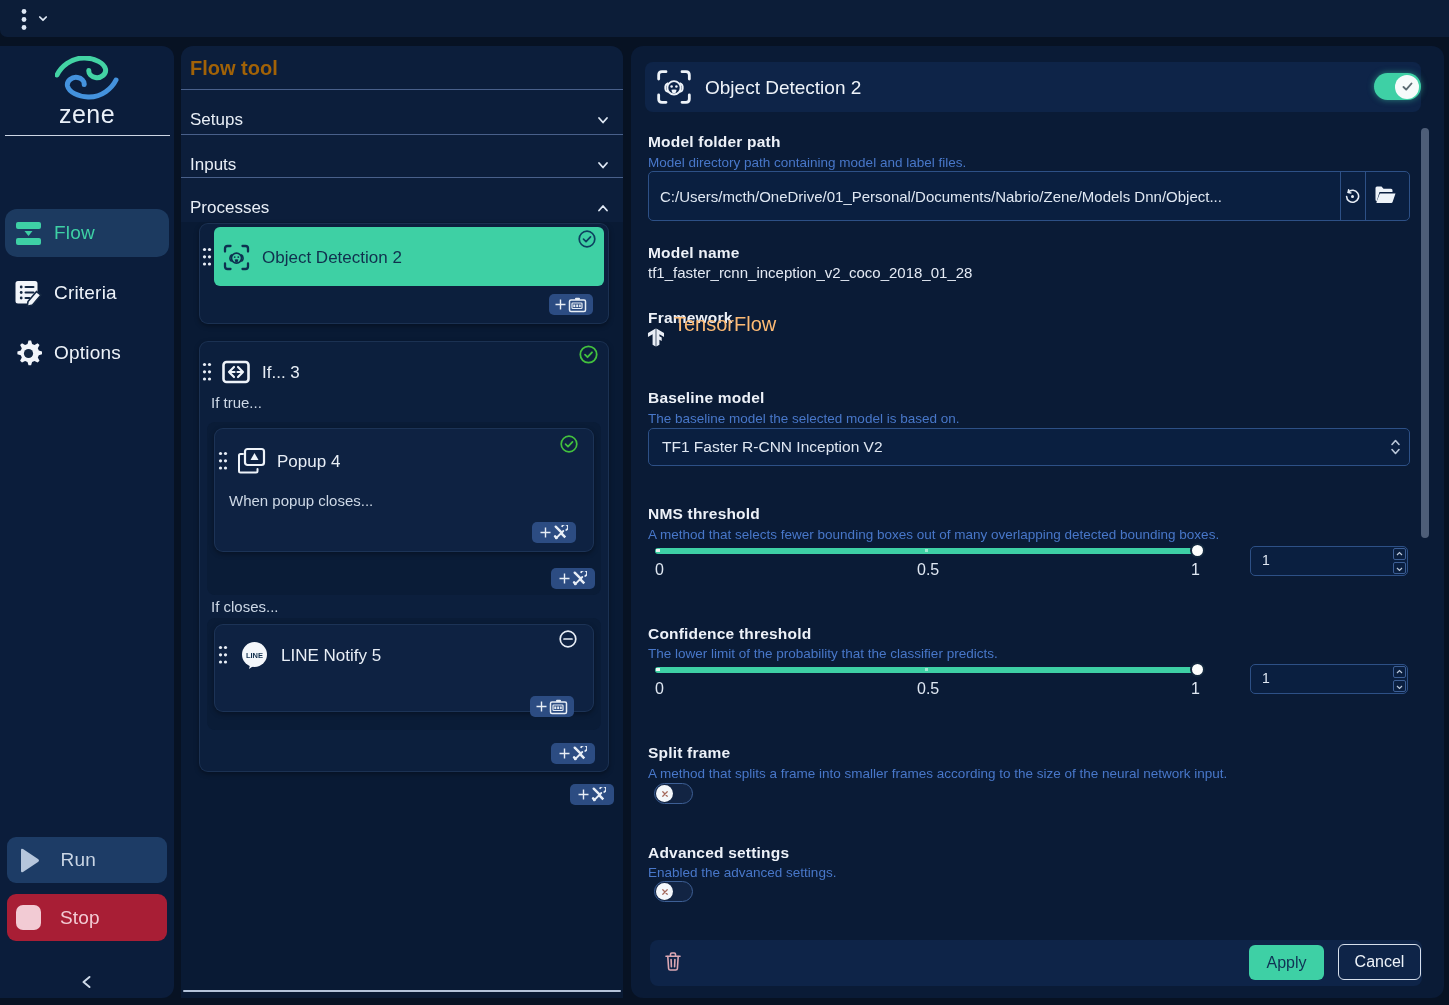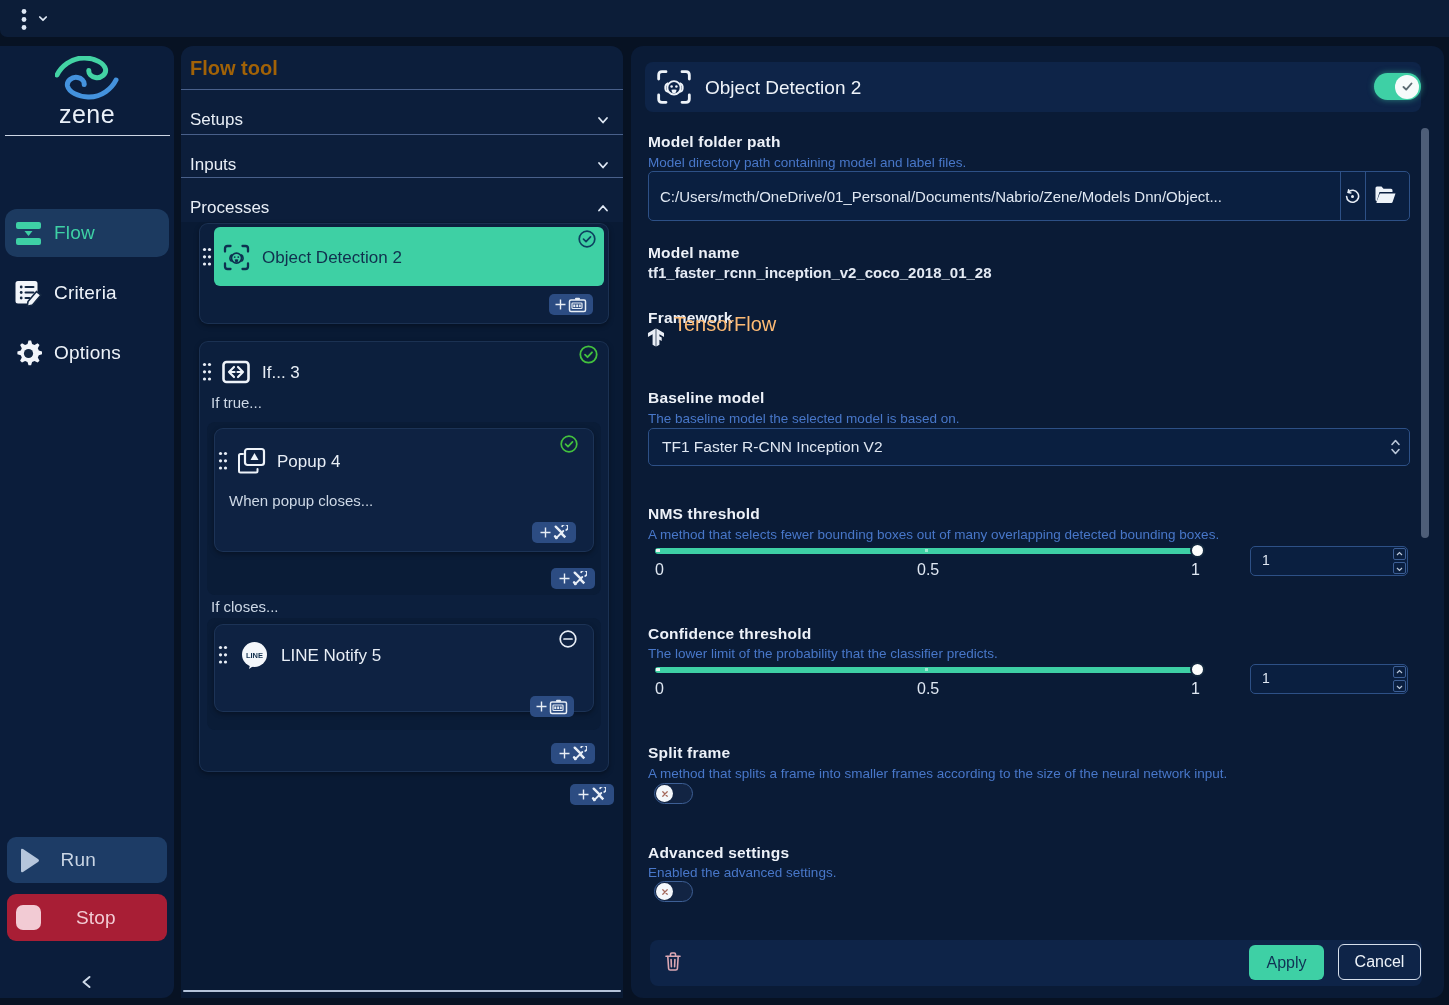--- a/index.html
+++ b/index.html
@@ -94,21 +94,21 @@
     <span class="navtxt">Options</span>
   </div>
   <div class="abs runbtn">
     <svg style="margin-left:10.5px" width="23" height="27" viewBox="0 0 23 27">
         <path d="M3 3 Q3 1 5 2 L20 12 Q22 13.5 20 15 L5 25 Q3 26 3 24 Z" fill="#b6c6dc"></path>
       </svg>
     <span class="navtxt" style="margin-left:20px;color:#c9d5e4">Run</span>
   </div>
   <div class="abs stopbtn">
     <div style="margin-left:9px;width:25px;height:25px;background:#f2cbd4;border-radius:7px;"></div>
-    <span class="navtxt" style="margin-left:35px;color:#f2cbd4">Stop</span>
+    <span class="navtxt" style="margin-left:19px;color:#f2cbd4">Stop</span>
   </div>
   <svg class="abs" style="left:81px;top:975px" width="11" height="14" viewBox="0 0 11 14">
     <path d="M8.5 2 L2.5 7 L8.5 12" stroke="#cdd9e8" stroke-width="2" fill="none" stroke-linecap="round" stroke-linejoin="round"></path>
   </svg>
 
   <div class="abs mid"></div>
   <div class="abs hdr" style="left:190px;top:57px;">Flow tool</div>
   <div class="abs" style="left:181px;top:89px;width:442px;border-top:1px solid #49608a"></div>
   <div class="abs secrow" style="left:181px;top:89px;">
     <span>Setups</span>
@@ -328,21 +328,21 @@
   <svg class="abs" style="left:1345px;top:189px" width="15" height="15" viewBox="0 0 15 15">
     <path d="M3.2 3.2 A6 6 0 1 1 1.6 7.5" stroke="#e8eef6" stroke-width="1.6" fill="none" stroke-linecap="round"></path>
     <path d="M3.6 0.8 L3.2 3.5 L5.9 3.9" stroke="#e8eef6" stroke-width="1.5" fill="none" stroke-linecap="round" stroke-linejoin="round"></path>
     <circle cx="7.5" cy="7.5" r="1.5" fill="#e8eef6"></circle>
   </svg>
   <svg class="abs" style="left:1374px;top:185px" width="23" height="20" viewBox="0 0 23 20">
     <path d="M1.5 3 Q1.5 1.5 3 1.5 H7.5 L9.5 3.8 H17 Q18.5 3.8 18.5 5.3 V7 H5.5 L2.8 16 Q1.5 16 1.5 14.5 Z" fill="#eef3f9"></path>
     <path d="M5.8 8.5 H21.5 L18.6 17 Q18.3 18 17.2 18 H2.9 Q2.2 18 2.5 17 Z" fill="#eef3f9"></path>
   </svg>
   <div class="abs flabel" style="left:648px;top:244px;">Model name</div>
-  <div class="abs" style="left:648px;top:264px;font-size:15px;color:#e4eaf4;font-weight:bold;">tf1_faster_rcnn_inception_v2_coco_2018_01_28</div>
+  <div class="abs" style="left:648px;top:264px;font-size:15px;color:#e4eaf4;">tf1_faster_rcnn_inception_v2_coco_2018_01_28</div>
   <div class="abs flabel" style="left:648px;top:309px;">Framework</div>
   <svg class="abs" style="left:647px;top:328px" width="18" height="19" viewBox="0 0 24 24">
     <path fill="#e9eef6" d="M1.292 5.856L11.54 0v24l-4.095-2.378V7.603l-6.168 3.564.015-5.31zm21.43 5.311l-.014-5.31L12.46 0v24l4.095-2.378V14.87l3.092 1.788-.018-4.618-3.074-1.756V7.603l6.168 3.564z"></path>
   </svg>
   <div class="abs" style="left:674px;top:313px;font-size:20px;color:#fdba74;">TensorFlow</div>
   <div class="abs flabel" style="left:648px;top:389px;">Baseline model</div>
   <div class="abs fsub" style="left:648px;top:408px;">The baseline model the selected model is based on.</div>
   <div class="abs finput" style="left:648px;top:428px;width:762px;height:38px;"></div>
   <div class="abs" style="left:662px;top:438px;font-size:15.5px;color:#dfe7f2;">TF1 Faster R-CNN Inception V2</div>
   <svg class="abs" style="left:1390px;top:438px" width="11" height="18" viewBox="0 0 11 18">

